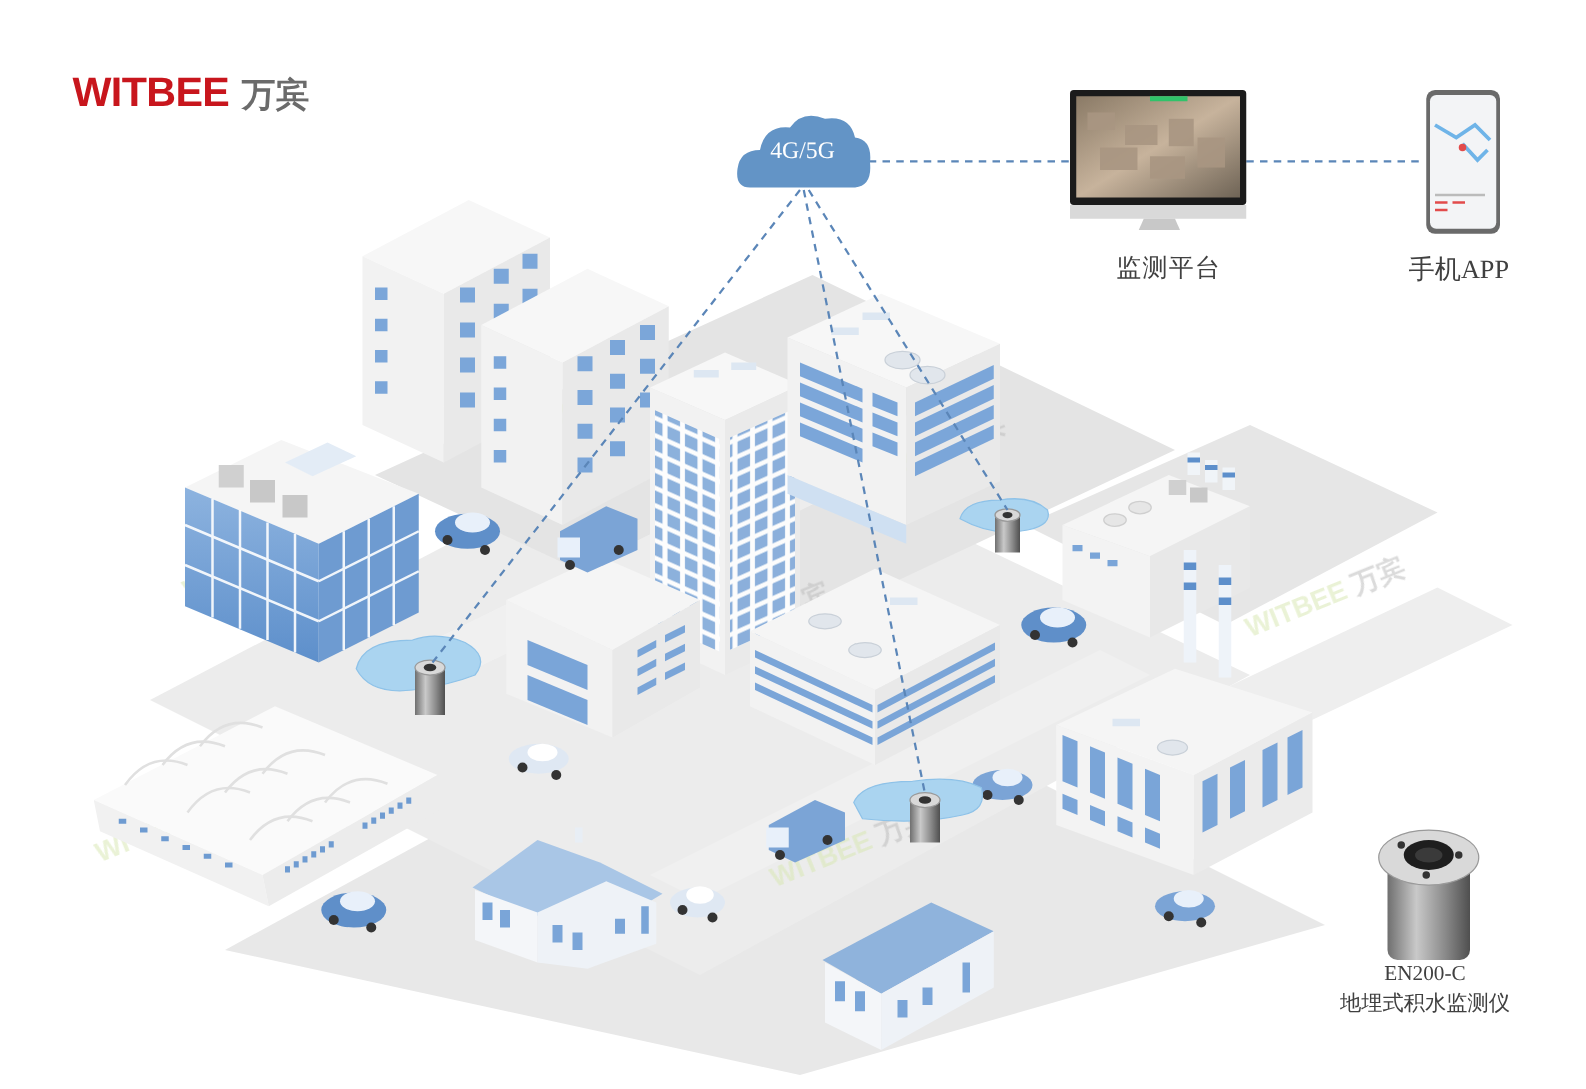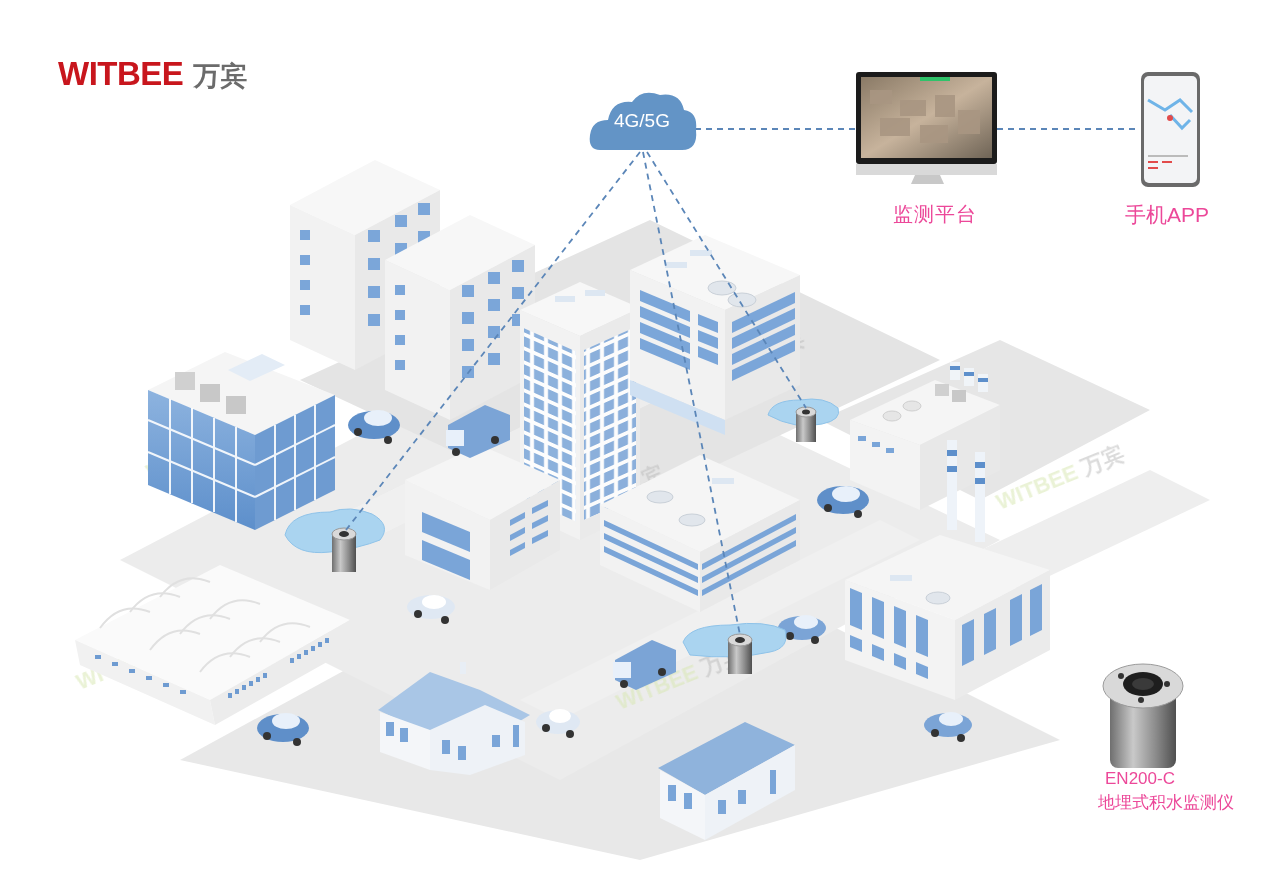--- a/index.html
+++ b/index.html
@@ -6,26 +6,26 @@
   html, body { width: 1269px; height: 871px; background: #ffffff; overflow: hidden; }
   body { position: relative; font-family: "DejaVu Sans", "Liberation Sans", sans-serif; }
 
   .logo { position: absolute; left: 58px; top: 55px; display: flex; align-items: baseline; gap: 10px; }
   .logo-en { font-family: "Liberation Sans", sans-serif; font-weight: 900; font-size: 33px; color: #c8161d; letter-spacing: -0.5px; }
   .logo-cn { font-family: "DejaVu Sans", sans-serif; font-weight: 700; font-size: 27px; color: #6b6b6b; }
 
   #scene { position: absolute; left: 0; top: 0; width: 1269px; height: 871px; }
 
   .cloud-label { position: absolute; left: 590px; top: 110px; width: 104px; text-align: center;
-    font-family: Liberation Sans, sans-serif; font-size: 19px; color: #ffffff; }
-
-  .caption { position: absolute; font-family: Liberation Sans, sans-serif; color: #ec4899; text-align: center; }
+    font-family: Liberation Serif, serif; font-size: 19px; color: #ffffff; }
+
+  .caption { position: absolute; font-family: Liberation Serif, serif; color: #404040; text-align: center; }
   .cap-platform { left: 860px; top: 201px; width: 150px; font-size: 20px; letter-spacing: 1px; }
   .cap-app { left: 1112px; top: 201px; width: 110px; font-size: 21px; }
-  .cap-device-name { left: 1066px; top: 791px; width: 200px; font-size: 17px; }
+  .cap-device-name { left: 1040px; top: 791px; width: 200px; font-size: 17px; }
   .cap-device-model { left: 1040px; top: 769px; width: 200px; font-size: 17px; }
 </style>
 </head>
 <body>
 
 <div class="logo">
   <span class="logo-en">WITBEE</span>
   <span class="logo-cn">万宾</span>
 </div>
 

